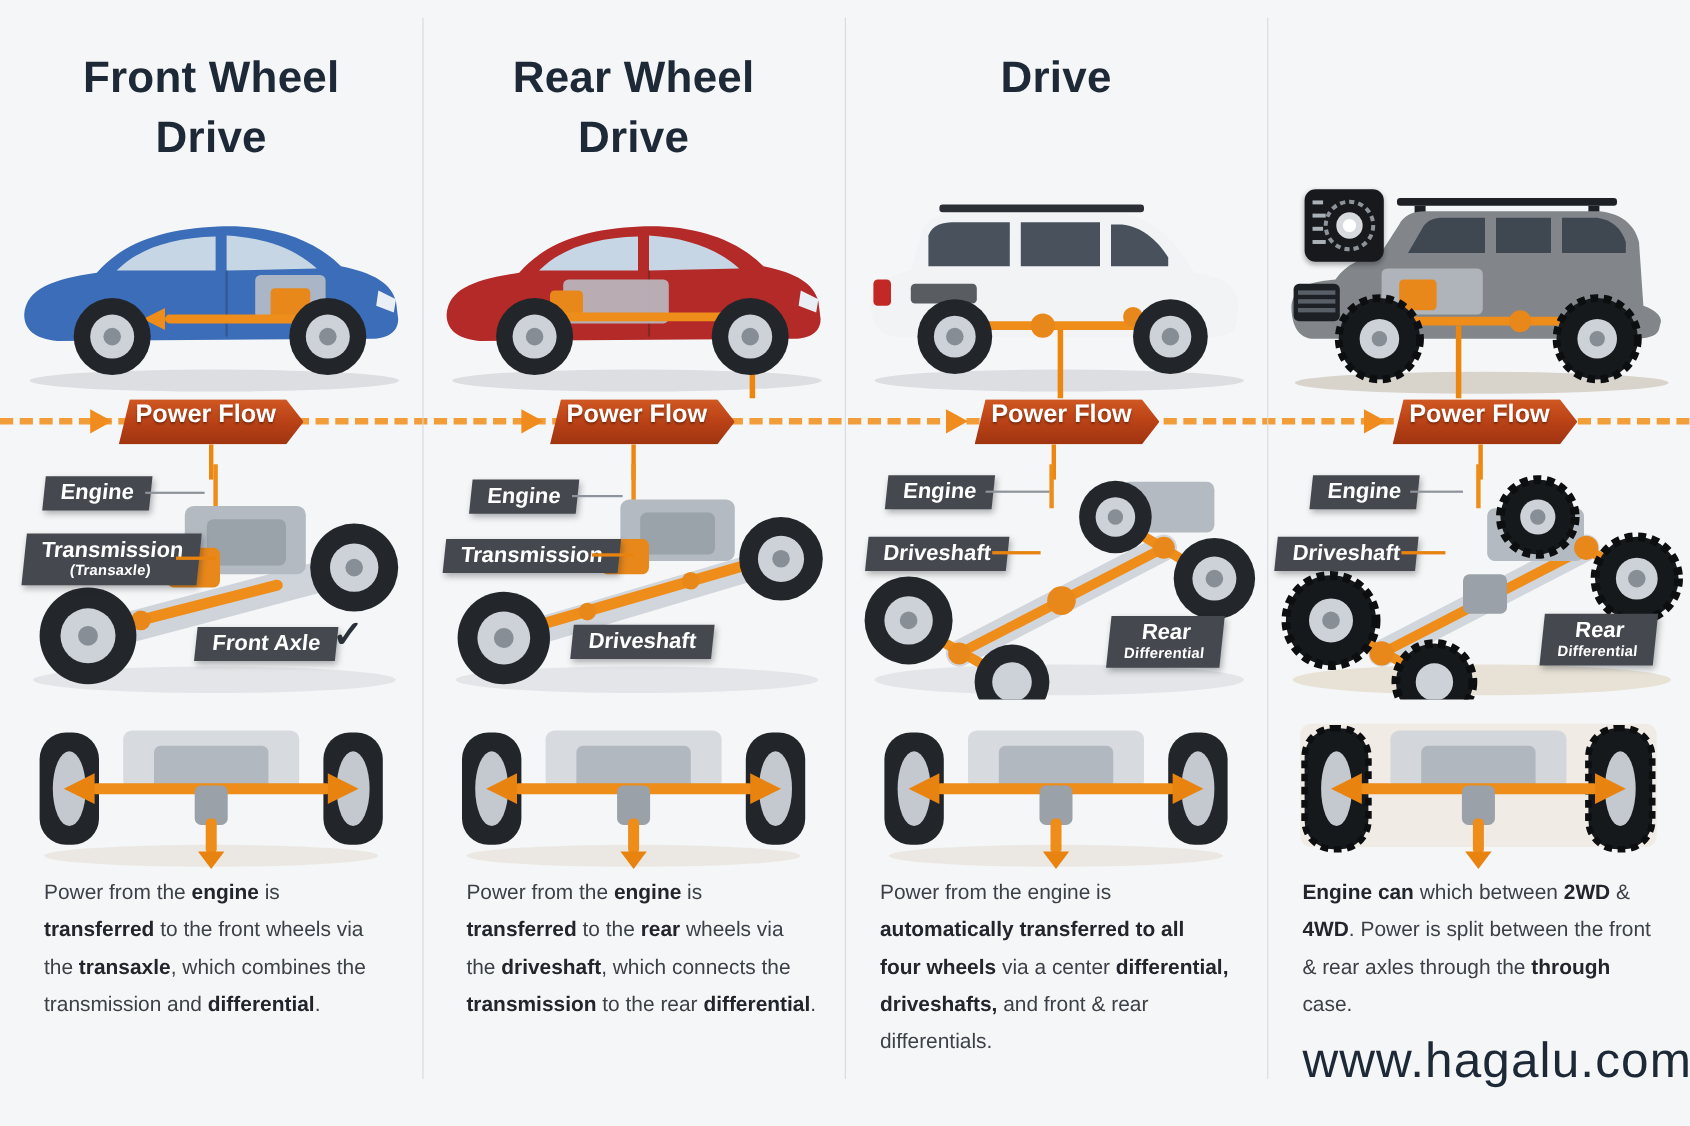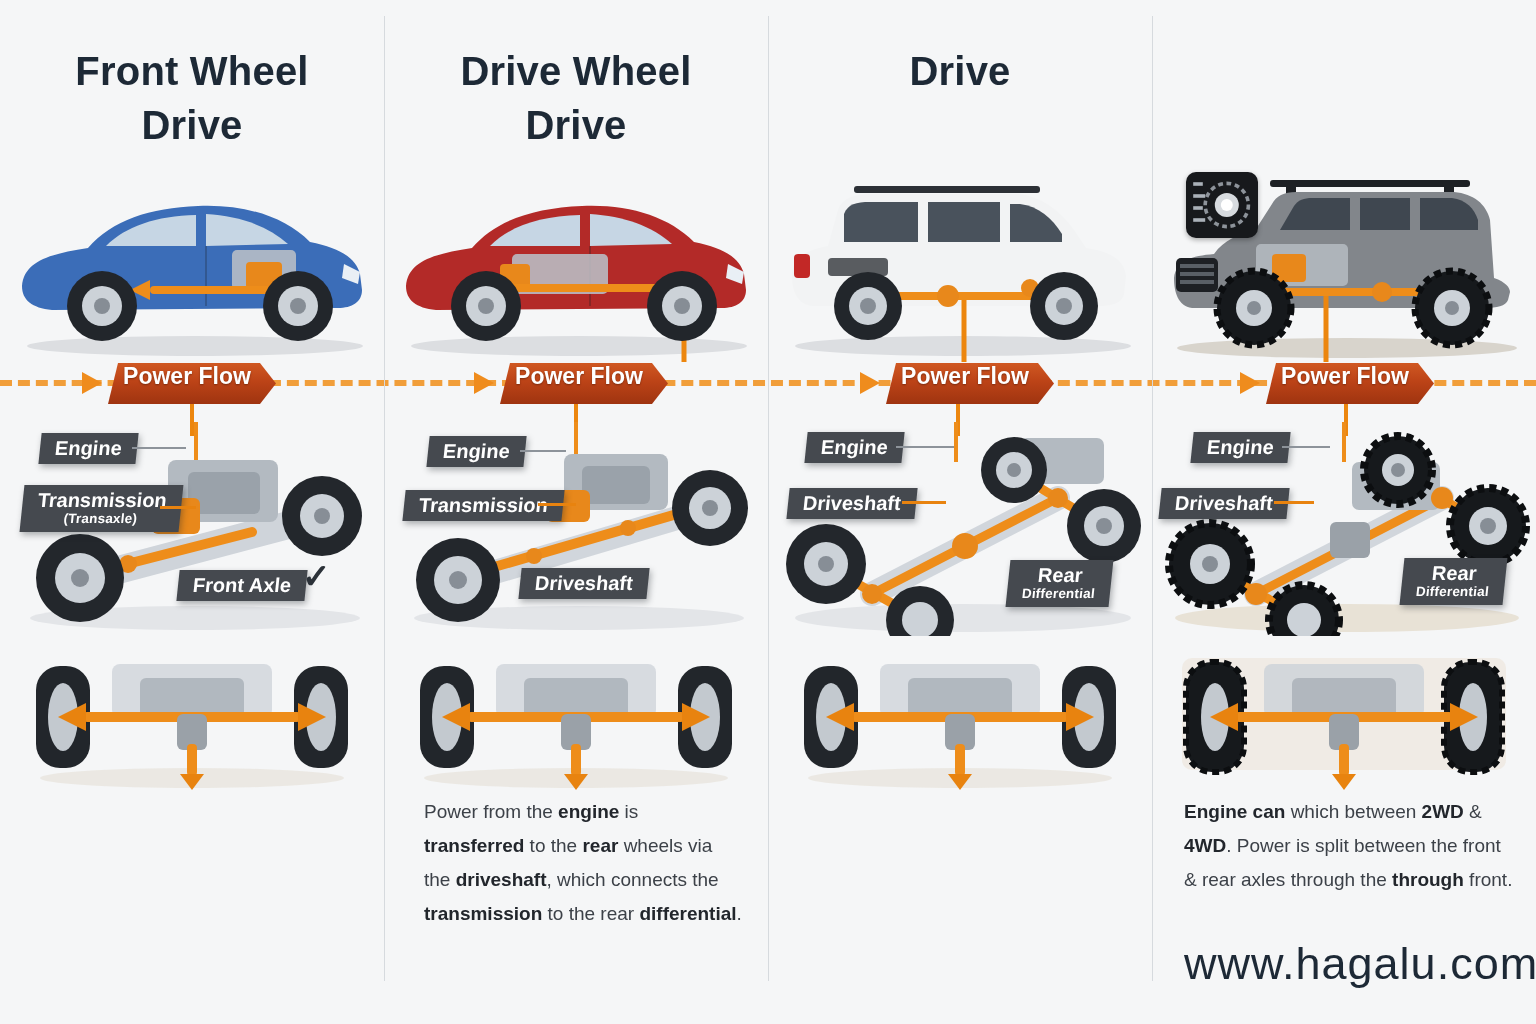--- a/index.html
+++ b/index.html
@@ -171,25 +171,26 @@
         <ellipse cx="301" cy="77" rx="15" ry="34" fill="#c3c9cf"></ellipse>
         <rect x="62" y="72" width="220" height="10" rx="5" fill="#ee8d1a"></rect>
         <polygon points="66,63 66,91 38,77" fill="#e8830f"></polygon>
         <polygon points="278,63 278,91 306,77" fill="#e8830f"></polygon>
         <rect x="157" y="74" width="30" height="36" rx="6" fill="#9aa1a8"></rect>
         <rect x="167" y="104" width="10" height="32" rx="4" fill="#ee8d1a"></rect>
         <polygon points="160,134 184,134 172,150" fill="#e8830f"></polygon>
       </svg>
     </div>
 
+    <p class="col-desc" style="left:40px"><span>Power from the </span><span class="b">engine</span><span> is </span><span class="b">transferred</span><span> to the front wheels via the </span><span class="b">transaxle</span><span>, which combines the transmission and </span><span class="b">differential</span><span>.</span></p>
   </section>
 
   <section class="col" style="left:384px">
     <h2 class="col-title">
-      <div>Drive Wheel</div>
+      <div>Rear Wheel</div>
       <div>Drive</div>
     </h2>
 
     <div class="car-area">
       <svg viewBox="0 0 384 206">
         <ellipse cx="195" cy="188" rx="168" ry="10" fill="#dcdee1"></ellipse>
         <path d="M22 128 C24 104 48 96 88 90 C112 62 150 50 198 48 C244 46 284 58 310 84 C340 90 356 100 360 116 L362 132 C362 144 352 150 338 150 L52 152 C32 150 22 142 22 128 Z" fill="#b32a28"></path>
         <path d="M106 88 L196 88 L196 57 C156 58 126 68 106 88 Z" fill="#c6d6e4"></path>
         <path d="M206 88 L206 56 C240 58 268 68 288 86 Z" fill="#c6d6e4"></path>
         <path d="M206 88 L206 148" stroke="#3a2020" stroke-width="2" opacity=".35"></path>
@@ -351,20 +352,21 @@
         <ellipse cx="301" cy="77" rx="15" ry="34" fill="#c3c9cf"></ellipse>
         <rect x="62" y="72" width="220" height="10" rx="5" fill="#ee8d1a"></rect>
         <polygon points="66,63 66,91 38,77" fill="#e8830f"></polygon>
         <polygon points="278,63 278,91 306,77" fill="#e8830f"></polygon>
         <rect x="157" y="74" width="30" height="36" rx="6" fill="#9aa1a8"></rect>
         <rect x="167" y="104" width="10" height="32" rx="4" fill="#ee8d1a"></rect>
         <polygon points="160,134 184,134 172,150" fill="#e8830f"></polygon>
       </svg>
     </div>
 
+    <p class="col-desc" style="left:32px"><span>Power from the engine is </span><span class="b">automatically transferred to all four wheels</span><span> via a center </span><span class="b">differential, driveshafts,</span><span> and front &amp; rear differentials.</span></p>
   </section>
 
   <section class="col" style="left:1152px">
 
     <div class="car-area">
       <svg viewBox="0 0 384 206">
         <ellipse cx="195" cy="190" rx="170" ry="10" fill="#d8d4cc"></ellipse>
         <rect x="118" y="22" width="200" height="7" rx="3" fill="#1d2024"></rect>
         <rect x="134" y="29" width="10" height="10" fill="#1d2024"></rect>
         <rect x="292" y="29" width="10" height="10" fill="#1d2024"></rect>
@@ -458,17 +460,17 @@
         <ellipse cx="301" cy="77" rx="14" ry="34" fill="#c3c9cf"></ellipse>
         <rect x="62" y="72" width="220" height="10" rx="5" fill="#ee8d1a"></rect>
         <polygon points="66,63 66,91 38,77" fill="#e8830f"></polygon>
         <polygon points="278,63 278,91 306,77" fill="#e8830f"></polygon>
         <rect x="157" y="74" width="30" height="36" rx="6" fill="#9aa1a8"></rect>
         <rect x="167" y="104" width="10" height="32" rx="4" fill="#ee8d1a"></rect>
         <polygon points="160,134 184,134 172,150" fill="#e8830f"></polygon>
       </svg>
     </div>
 
-    <p class="col-desc" style="left:32px; width:330px"><span class="b">Engine can</span><span> which between </span><span class="b">2WD</span><span> &amp; </span><span class="b">4WD</span><span>. Power is split between the front &amp; rear axles through the </span><span class="b">through</span><span> front.</span></p>
+    <p class="col-desc" style="left:32px; width:330px"><span class="b">Engine can</span><span> which between </span><span class="b">2WD</span><span> &amp; </span><span class="b">4WD</span><span>. Power is split between the front &amp; rear axles through the </span><span class="b">through</span><span> case.</span></p>
   </section>
 
   <div class="watermark">www.hagalu.com</div>
 </div>
 
 </body></html>

